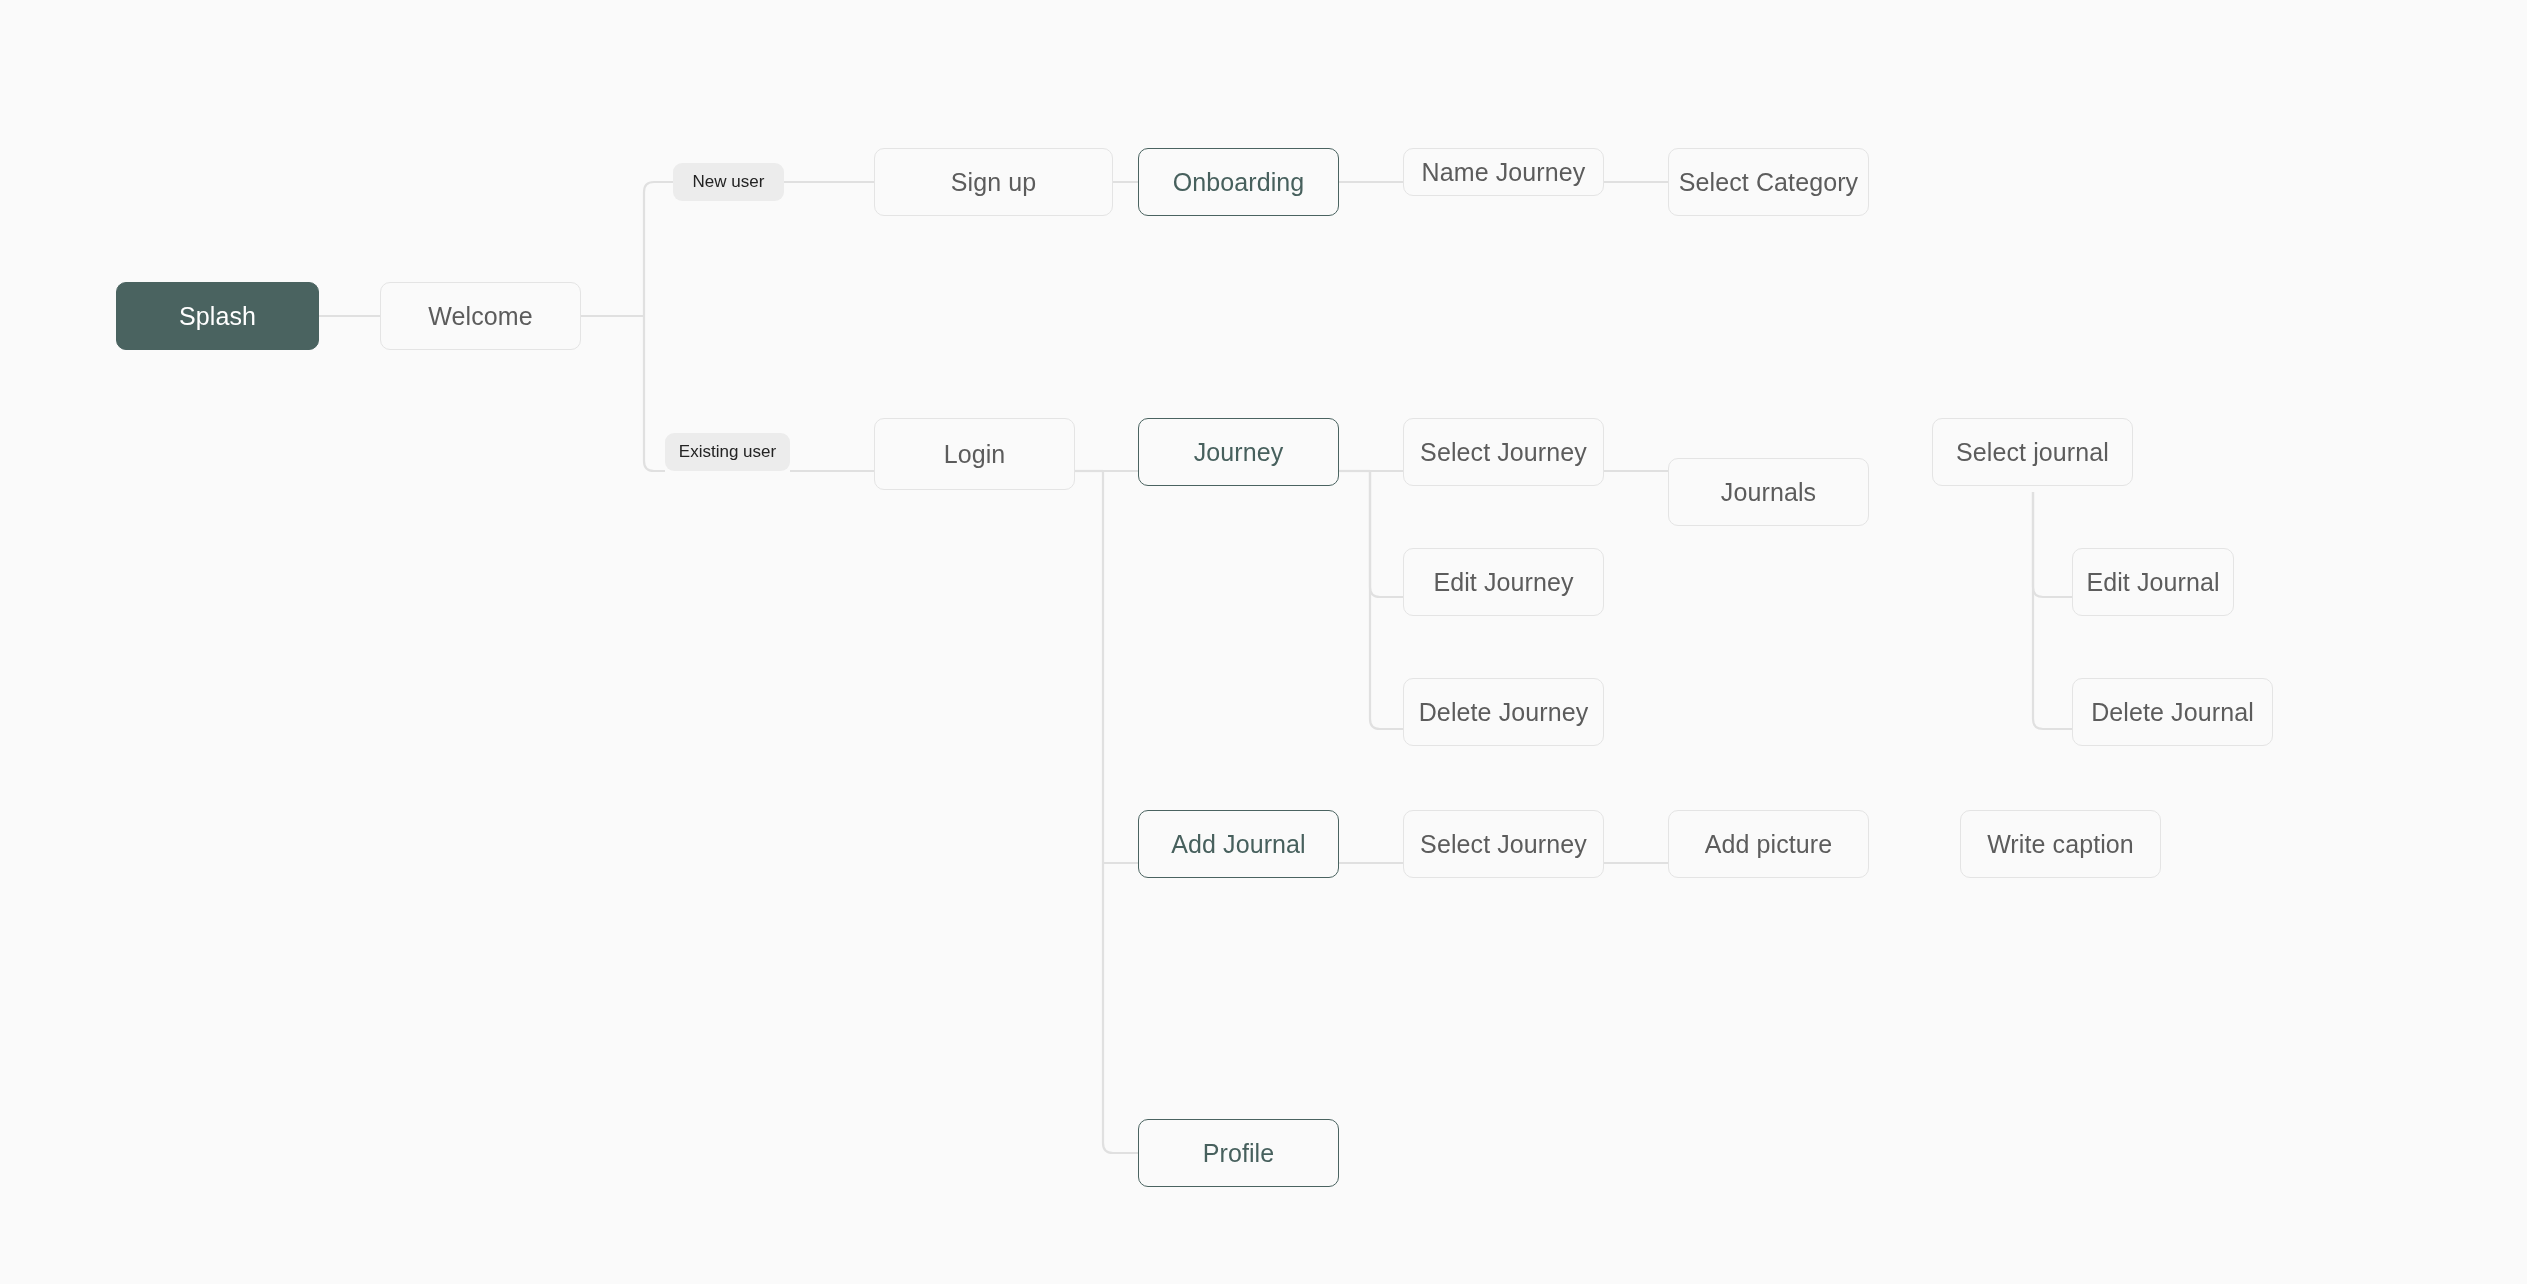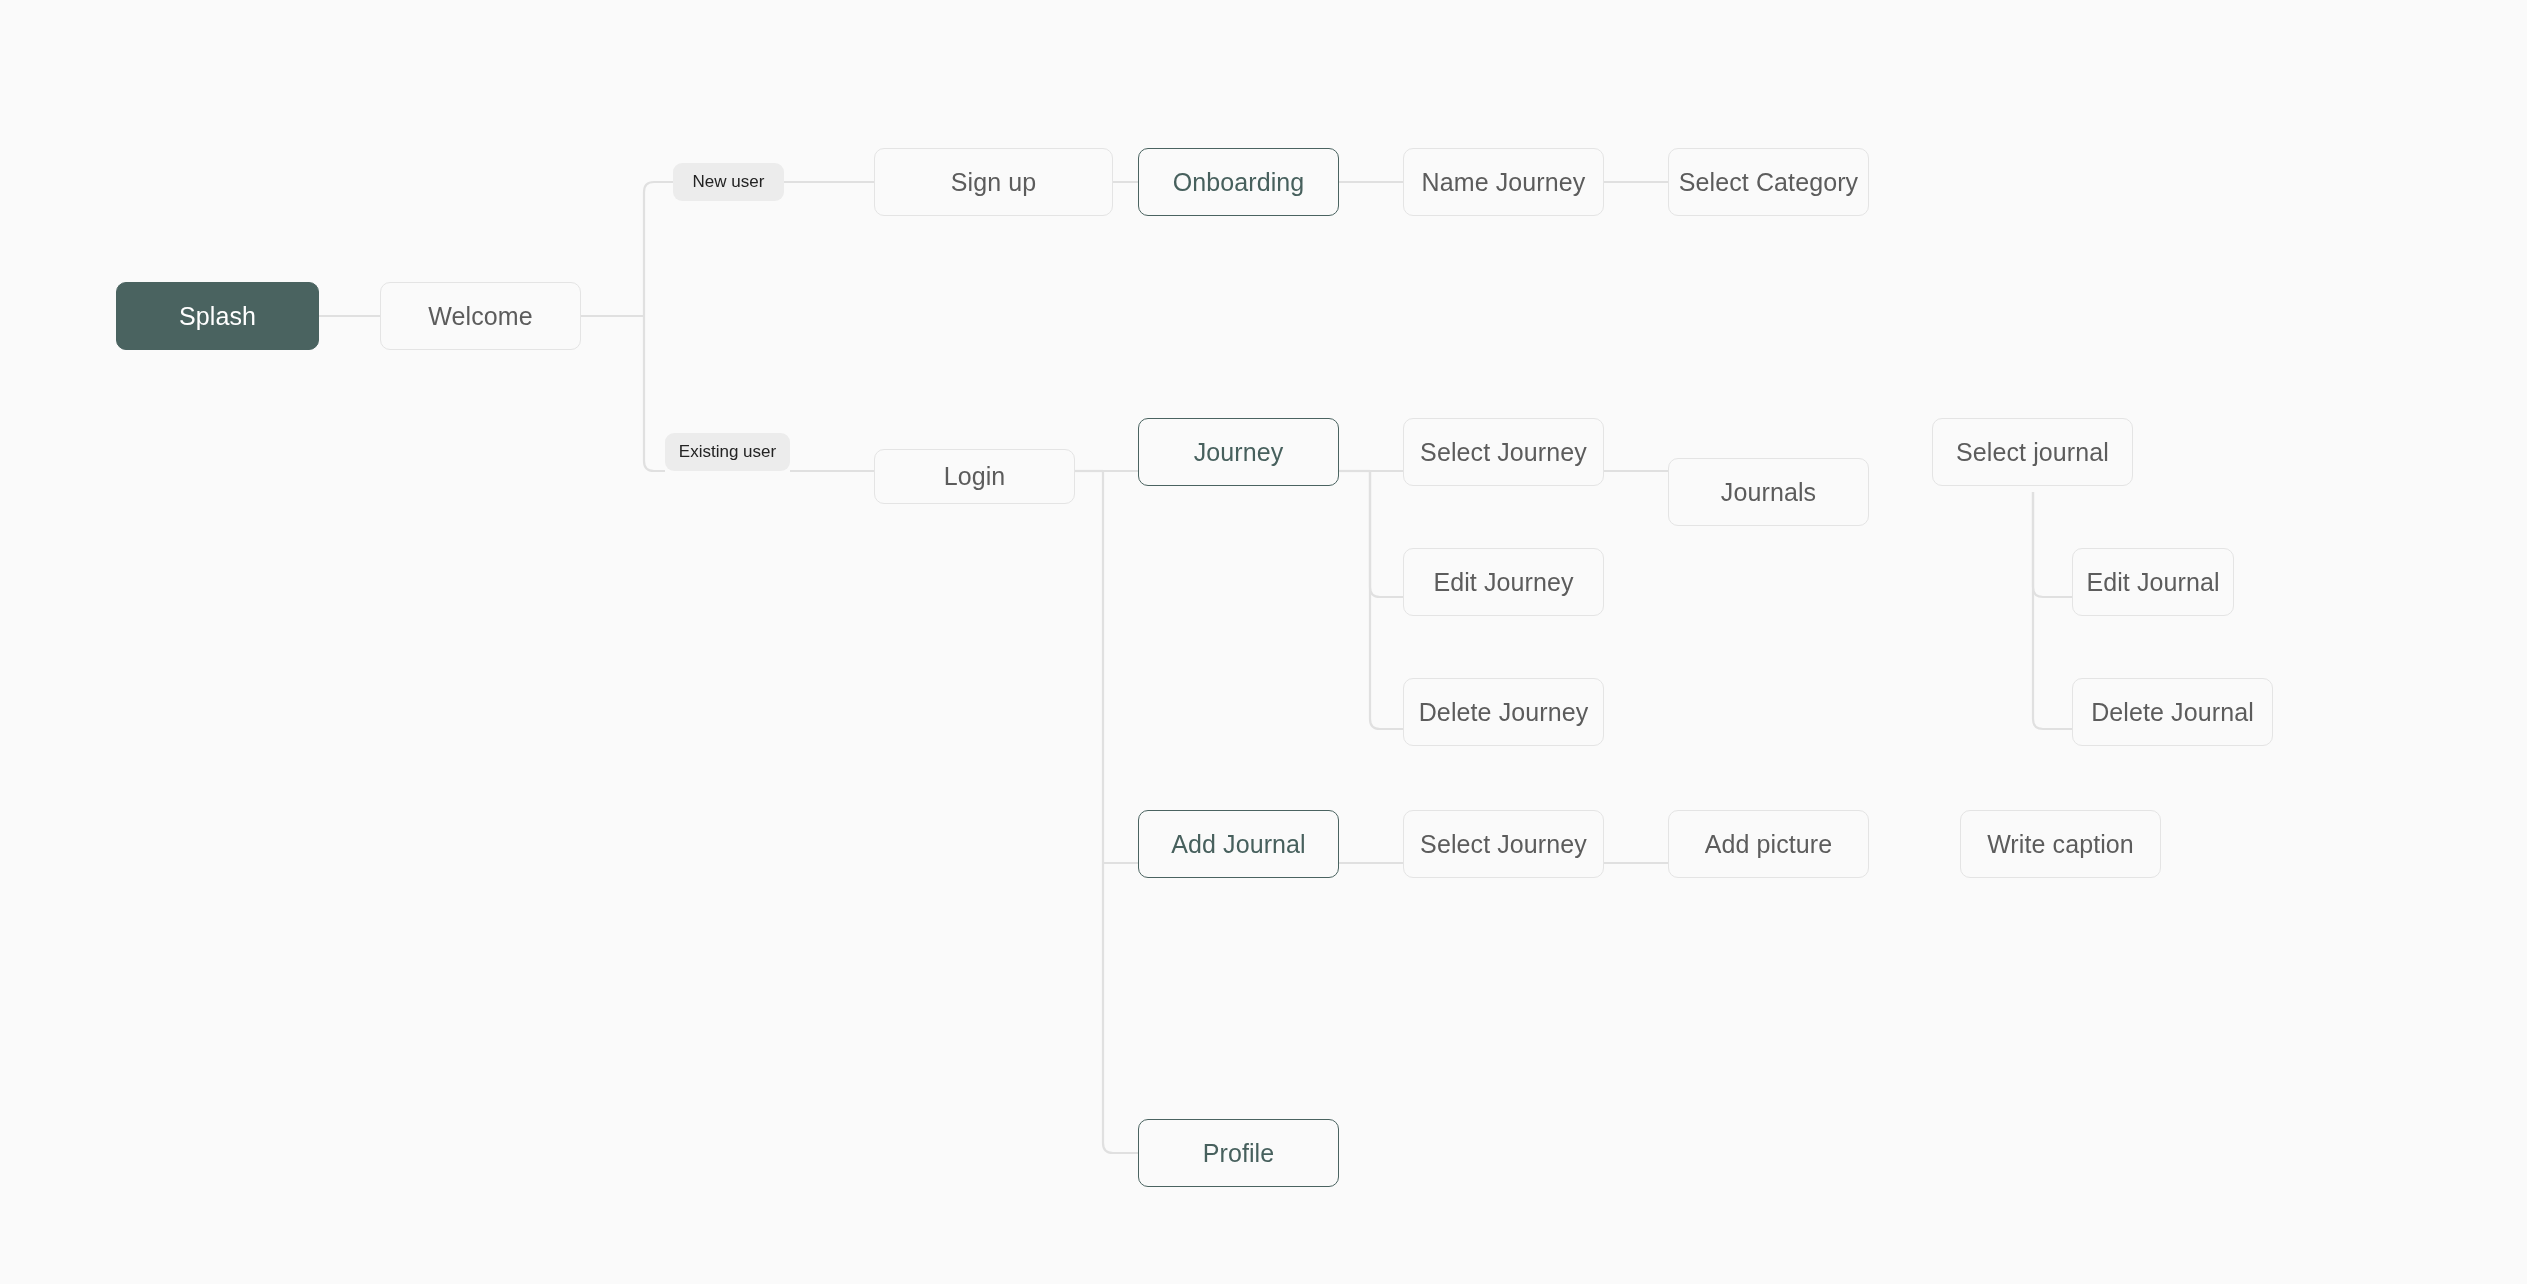--- a/index.html
+++ b/index.html
@@ -120,29 +120,29 @@
   </div>
 
   <div class="node" style="left:874px;top:148px;width:239px;height:68px;">
     <span>Sign up</span>
   </div>
 
   <div class="node accent" style="left:1138px;top:148px;width:201px;height:68px;">
     <span>Onboarding</span>
   </div>
 
-  <div class="node" style="left:1403px;top:148px;width:201px;height:68px;">
+  <div class="node" style="left:1403px;top:148px;width:201px;height:48px;">
     <span>Name Journey</span>
   </div>
 
   <div class="node" style="left:1668px;top:148px;width:201px;height:68px;">
     <span>Select Category</span>
   </div>
 
-  <div class="node" style="left:874px;top:418px;width:201px;height:55px;margin-top:31px;">
+  <div class="node" style="left:874px;top:418px;width:201px;height:72px;">
     <span>Login</span>
   </div>
 
   <div class="node accent" style="left:1138px;top:418px;width:201px;height:68px;">
     <span>Journey</span>
   </div>
 
   <div class="node" style="left:1403px;top:418px;width:201px;height:68px;">
     <span>Select Journey</span>
   </div>

